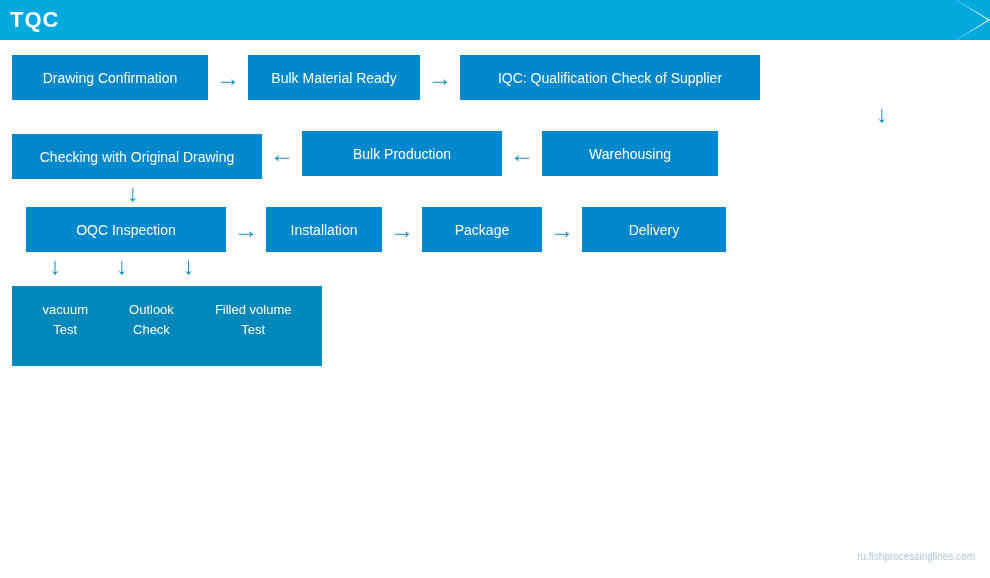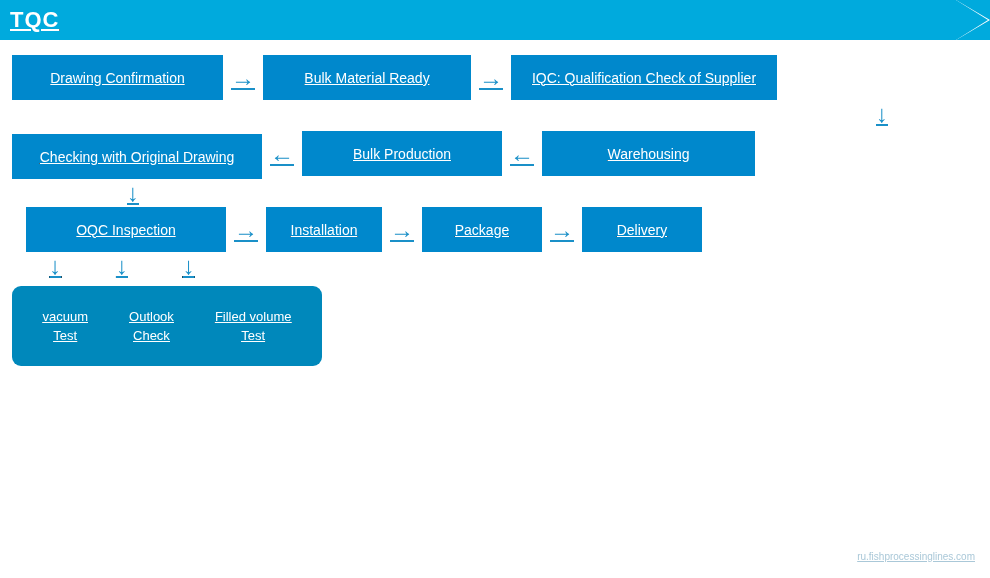--- a/index.html
+++ b/index.html
@@ -1,15 +1,15 @@
 <!DOCTYPE html>
 <html><head>
   <meta charset="utf-8">
   <style>
-    * { box-sizing: border-box; margin: 0; padding: 0; text-decoration: underline; }
+    * { box-sizing: border-box; margin: 0; padding: 0; }
     body {
       width: 990px;
       height: 578px;
       background: #fff;
       font-family: Arial, sans-serif;
       overflow: hidden;
       position: relative;
     }
 
     
@@ -74,43 +74,41 @@
     
     .r1 { display: flex; align-items: center; }
     
     .r2 { display: flex; align-items: center; margin-top: 14px; }
     
     .r3 { display: flex; align-items: center; margin-top: 14px; }
     
     .r4 { display: flex; align-items: flex-start; margin-top: 8px; }
 
     
-    .box-drawing-confirmation { width: 211px; }
-    .box-bulk-material { width: 208px; }
-    .box-iqc { width: 266px; }
+    .box-drawing-confirmation { width: 196px; }
+    .box-bulk-material { width: 172px; }
+    .box-iqc { width: 300px; }
     .box-checking { width: 250px; margin-top: 6px; }
     .box-bulk-production { width: 200px; }
-    .box-warehousing { width: 213px; }
+    .box-warehousing { width: 176px; }
     .box-oqc { width: 200px; }
     .box-installation { width: 116px; }
     .box-package { width: 120px; }
-    .box-delivery { width: 120px; }
+    .box-delivery { width: 144px; }
 
     .bottom-big-box {
       background: #0088bb;
       color: #fff;
       padding: 14px 20px;
       font-size: 13px;
       min-width: 310px;
       min-height: 80px;
       display: flex;
-      align-items: center;
       justify-content: space-around;
       gap: 20px;
-      border-radius: 9px;
     }
     .bottom-sub-item {
       text-align: center;
       line-height: 1.5;
     }
   </style>
 </head>
 <body>
 
 <div class="header">

